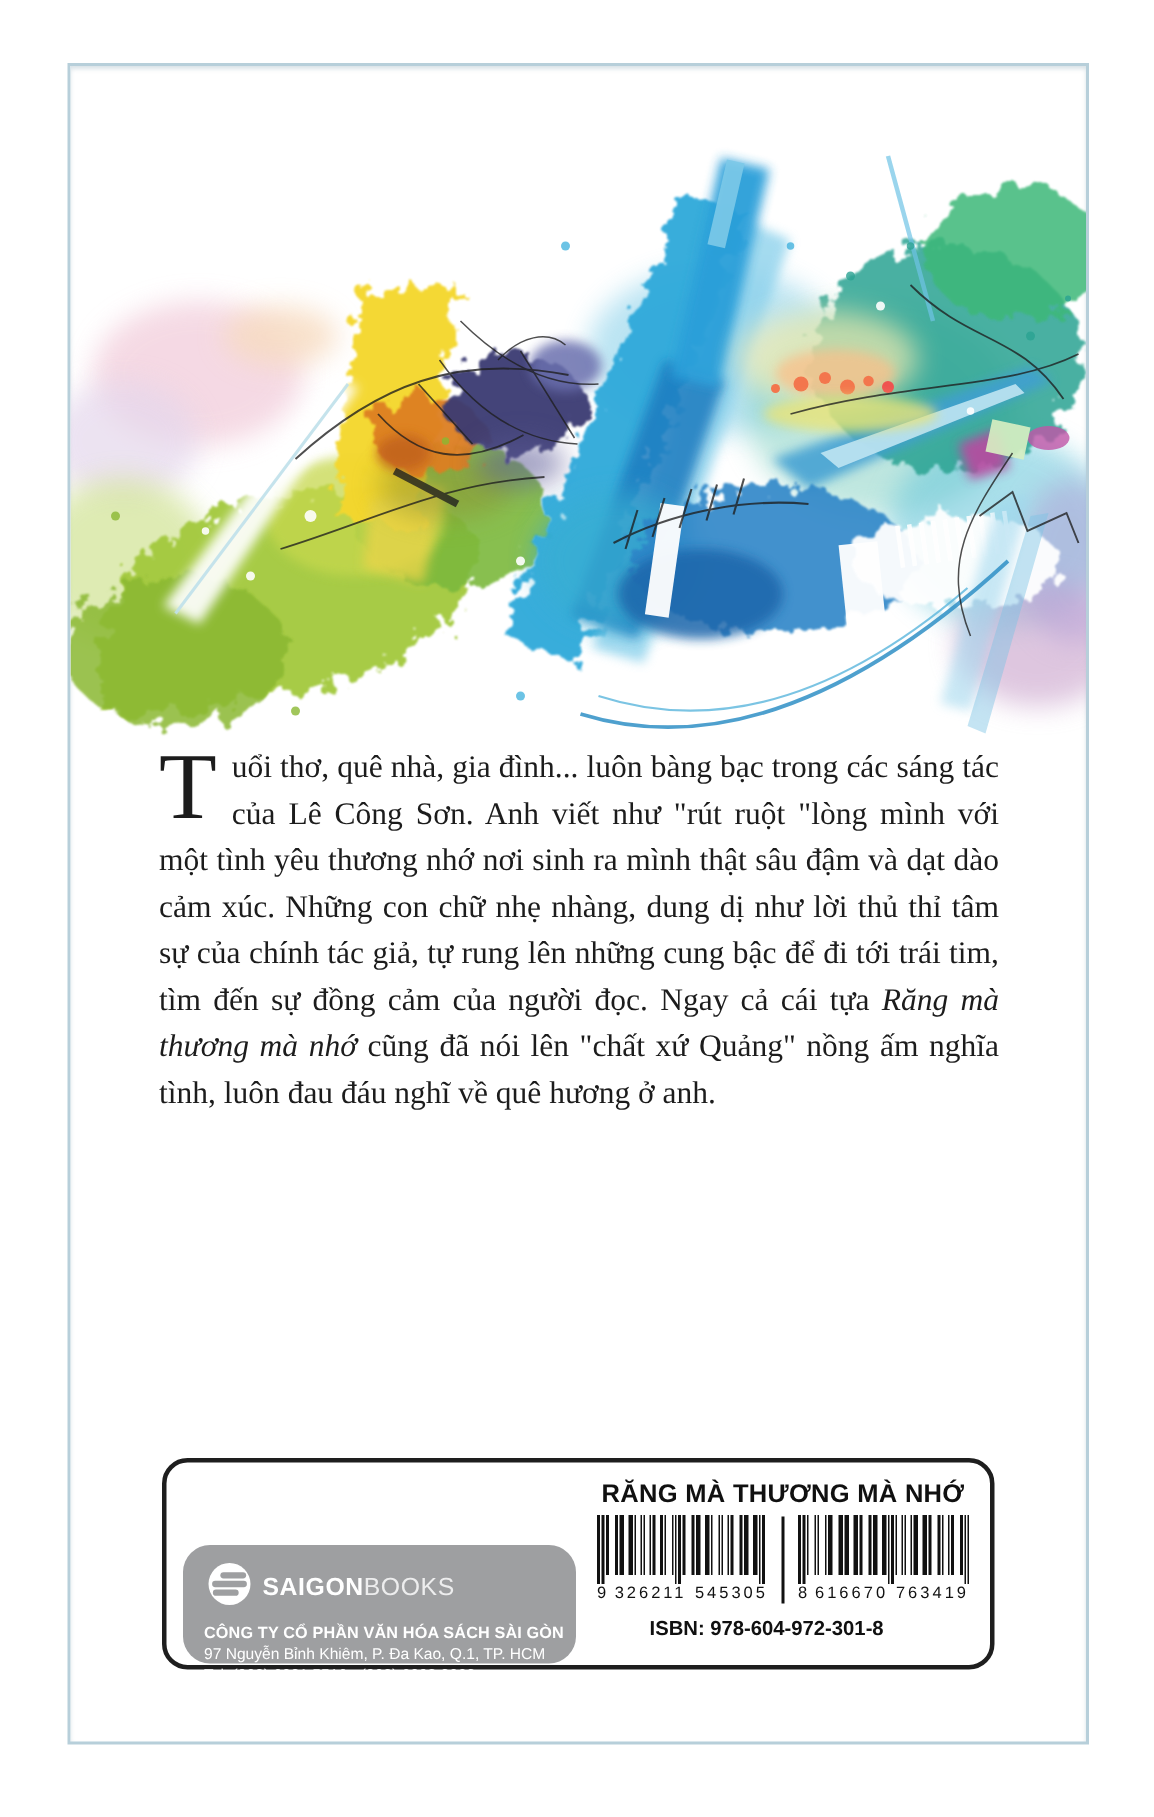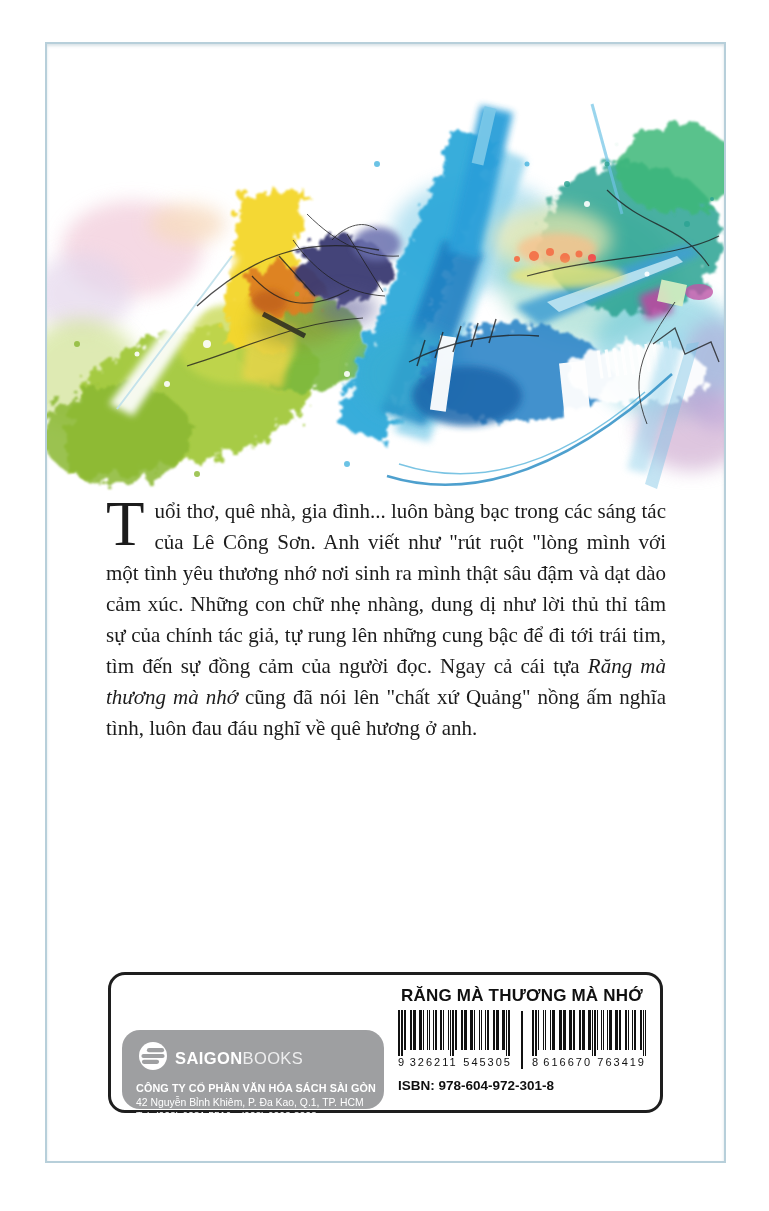--- a/index.html
+++ b/index.html
@@ -39,21 +39,21 @@
               margin-top:3px;white-space:nowrap;}
   .barcodes{display:flex;align-items:flex-start;justify-content:center;gap:9px;margin-top:4px;height:63px;}
   .barcode{width:114px;}
   .bars{display:flex;align-items:flex-start;height:46px;overflow:hidden;}
   .bars i{background:#111;display:block;flex:0 0 auto;margin-right:1px;}
   .bars i.sp{background:transparent;}
   .nums{display:flex;justify-content:space-between;font-size:11px;margin-top:0;color:#111;}
   .nums .grp{letter-spacing:2px;}
   .bc-divider{width:2px;height:58px;background:#111;margin-top:1px;flex:0 0 auto;}
   .code-foot{display:flex;justify-content:space-between;align-items:baseline;margin-top:5px;padding:0 3px;}
-  .isbn{font-weight:bold;font-size:13.5px;color:#101010;}
+  .isbn{font-weight:bold;font-size:13.5px;color:#101010;margin-left:35px;}
   .price{font-weight:bold;font-size:19px;color:#101010;}
 </style>
 </head>
 <body>
 
 <div class="page">
   <div class="cover">
 
     <div class="artwork">
       <svg width="677" height="452" viewBox="0 0 677 452" xmlns="http://www.w3.org/2000/svg">
@@ -218,21 +218,21 @@
               <g stroke="#9e9fa1" stroke-width="4.2" stroke-linecap="round" fill="none">
                 <path d="M11 9.2 H 24"></path>
                 <path d="M5.5 15 H 24.5"></path>
                 <path d="M6 20.8 H 19"></path>
               </g>
             </svg>
           </span>
           <span class="brand"><span class="b1">SAIGON</span><span class="b2">BOOKS</span></span>
         </div>
         <div class="pub-company">CÔNG TY CỔ PHẦN VĂN HÓA SÁCH SÀI GÒN</div>
-        <div class="pub-line">42 Nguyễn Bỉnh Khiêm, P. Đa Kao, Q.1, TP. HCM</div>
+        <div class="pub-line">97 Nguyễn Bỉnh Khiêm, P. Đa Kao, Q.1, TP. HCM</div>
         <div class="pub-line">Tel: (028) 6281.5516 - (028) 6293.8228</div>
         <div class="pub-line">Web: www.saigonbooks.com.vn</div>
       </div>
 
       <div class="code-zone">
         <div class="book-title">RĂNG MÀ THƯƠNG MÀ NHỚ</div>
         <div class="barcodes">
           <div class="barcode">
             <div class="bars">
                 <i style="width: 2px; height: 46px;"></i>

